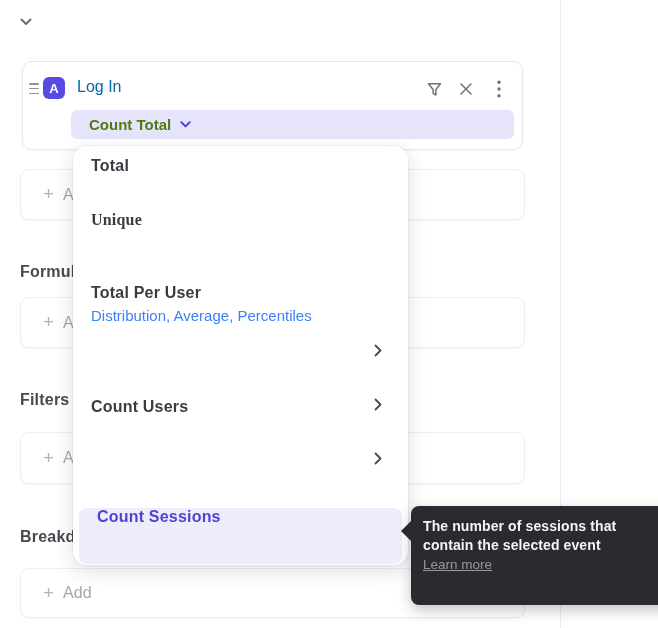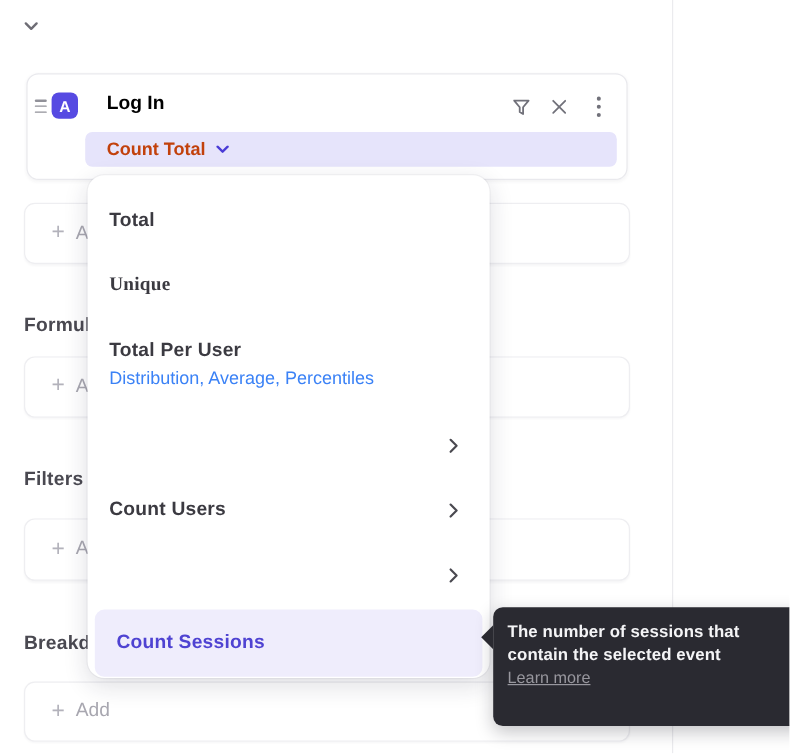--- a/index.html
+++ b/index.html
@@ -38,41 +38,41 @@
     box-shadow:0 1px 3px rgba(30,30,50,.05); z-index:2;
   }
   .drag-handle { position:absolute; left:6px; top:21px; width:10px; height:11px;
     display:flex; flex-direction:column; justify-content:space-between; cursor:grab; }
   .drag-handle span { display:block; height:1.5px; background:#919199; border-radius:1px; }
   .event-badge {
     position:absolute; left:20px; top:15px; width:22px; height:22px; border-radius:6px;
     background:#564ae2; color:#fff; font-size:13px; font-weight:bold;
     display:flex; align-items:center; justify-content:center;
   }
-  .event-name { position:absolute; left:66px; top:16px; font-size:16px; font-weight:bold; color:#000000; cursor:pointer; }
+  .event-name { position:absolute; left:54px; top:16px; font-size:16px; font-weight:normal; color:#0369a1; cursor:pointer; }
   .card-icon { position:absolute; top:16px; width:20px; height:22px;
     display:flex; align-items:center; justify-content:center; cursor:pointer; }
   .icon-filter { left:401px; }
   .icon-close  { left:433px; }
   .icon-more   { left:466px; }
   .metric-pill {
     position:absolute; left:48px; top:48px; width:443px; height:29px;
     background:#e6e4fb; border-radius:6px; display:flex; align-items:center;
     padding-left:18px; gap:9px; cursor:pointer;
   }
-  .metric-pill .metric-label { font-size:15px; font-weight:bold; color:#c2410c; }
+  .metric-pill .metric-label { font-size:15px; font-weight:bold; color:#4d7c0f; }
 
   
   .metric-menu {
     left:73px; top:146px; width:335px; height:419px; background:#fff;
     border-radius:14px; z-index:3;
     box-shadow:0 0 0 1px rgba(30,30,60,.04), 0 6px 20px rgba(30,30,60,.14);
   }
   .menu-item {
-    position:absolute; left:0; width:335px; display:flex; align-items:center;
+    position:absolute; left:0; width:335px; display:flex; align-items:flex-start;
     padding:0 26px 0 18px; cursor:pointer; font-size:16px; font-weight:bold; color:#3b3a41;
     letter-spacing:.2px;
   }
   .menu-item .spacer { flex:1; }
   .menu-item-2line { flex-direction:column; align-items:flex-start; justify-content:center; gap:5px; }
   .menu-item .sub { font-size:15px; font-weight:400; color:#3b82f6; letter-spacing:0; }
   .menu-item-selected {
     left:6px; width:323px; border-radius:8px; background:#efedfc; color:#4f43d2;
   }
 

